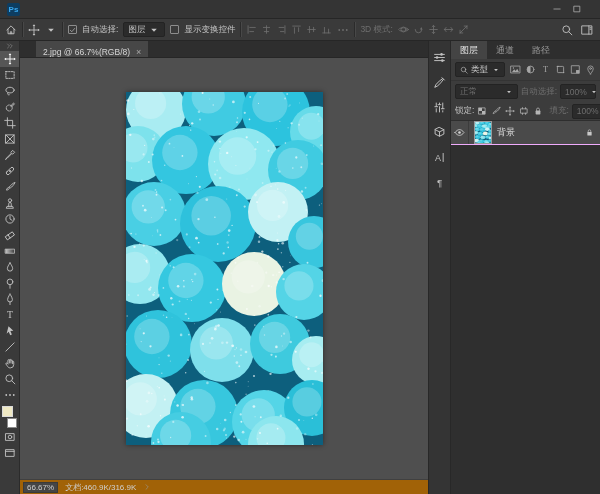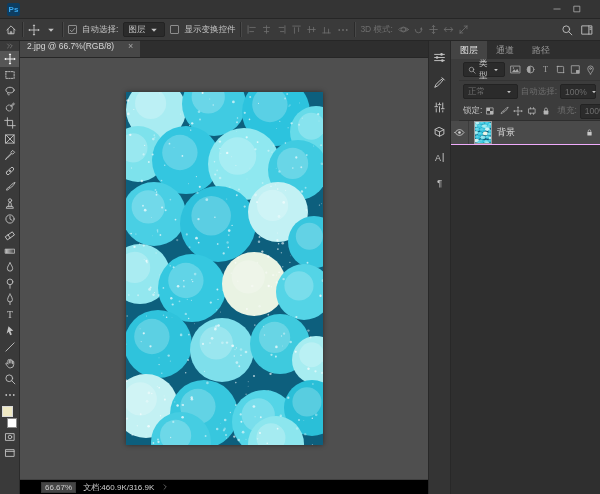--- a/index.html
+++ b/index.html
@@ -54,46 +54,46 @@
   .tool { width:19px; height:16px; display:flex; align-items:center; justify-content:center; color:#c3c3c3; }
   .tool .ic { width:12px; height:12px; }
   .tool.selected { background:#565656; color:#ffffff; }
   #swatches { position:relative; width:19px; height:24px; margin-top:2px; flex:none; }
   #bg-swatch { position:absolute; right:2px; bottom:1px; width:10px; height:10px; border:1px solid #8a8a8a; }
   #fg-swatch { position:absolute; left:2px; top:1px; width:11px; height:11px; border:1px solid #dadada; }
 
   
   #center { flex:1; display:flex; flex-direction:column; min-width:0; }
   #tabbar { height:17px; background:#2e2e2e; border-bottom:1px solid #262626; display:flex; flex:none; }
-  #doctab { background:#474747; padding:0 7px; display:flex; align-items:flex-start; gap:14px;
-    font-size:8.5px; color:#d6d6d6; white-space:nowrap; }
+  #doctab { background:#474747; padding:0 7px; display:flex; align-items:flex-end; gap:6px;
+    font-size:8.5px; color:#d6d6d6; white-space:nowrap;margin-left:16px; }
   #tab-close { color:#a8a8a8; font-size:9px; }
   #canvas { flex:1; display:flex; align-items:center; justify-content:center; background:#4f4f4f; position:relative; }
   #candy-wrap { width:197px; height:353px; box-shadow:0 0 5px rgba(0,0,0,.45); flex:none; }
   #candy-wrap svg { display:block; }
-  #statusbar { height:15px; background:#000000; border-top:1px solid #404040;
-    display:flex; align-items:center; gap:7px; padding:0 21px; font-size:8px; color:#d0d0d0; flex:none; }
+  #statusbar { height:15px; background:#a16207; border-top:1px solid #404040;
+    display:flex; align-items:center; gap:7px; padding:0 3px; font-size:8px; color:#d0d0d0; flex:none; }
   #status-zoom { background:#454545; border:1px solid #3a3a3a; padding:0 3px; height:11px; line-height:10px; }
   #status-caret { color:#9a9a9a; }
   #status-caret .ic { width:8px; height:8px; }
 
   
   #dock { width:22px; background:#343434; border-left:1px solid #282828;
     display:flex; flex-direction:column; align-items:center; padding-top:7px; gap:7px; flex:none; }
   .dock-btn { width:18px; height:18px; display:flex; align-items:center; justify-content:center;
     color:#c0c0c0; border-radius:2px; }
   .dock-btn .ic { width:13px; height:13px; }
 
   
   #rightpanel { width:150px; background:#3c3c3c; border-left:1px solid #282828;
     display:flex; flex-direction:column; flex:none; }
   #paneltabs { height:18px; background:#2e2e2e; display:flex; flex:none; }
   .ptab { padding:0 9px; display:flex; align-items:center; font-size:9px; color:#9a9a9a; }
   .ptab.active { background:#444444; color:#e2e2e2; }
-  .prow { display:flex; align-items:center; padding:0 4px; gap:3px; flex:none;margin-left:8px; }
+  .prow { display:flex; align-items:center; padding:0 4px; gap:3px; flex:none; }
   #filterrow { height:22px; border-bottom:1px solid #343434; }
   #search-well { width:64px; }
   #search-well .ic { width:8px; height:8px; }
   .ficon { color:#a6a6a6; display:flex; }
   .ficon .ic { width:11px; height:11px; }
   #blendrow { height:21px; }
   #blend-well { width:86px; justify-content:space-between; }
   .mini-well { width:36px; justify-content:space-between; }
   #lockrow { height:19px; border-bottom:1px solid #2e2e2e; }
   .licon { color:#b5b5b5; display:flex; }

